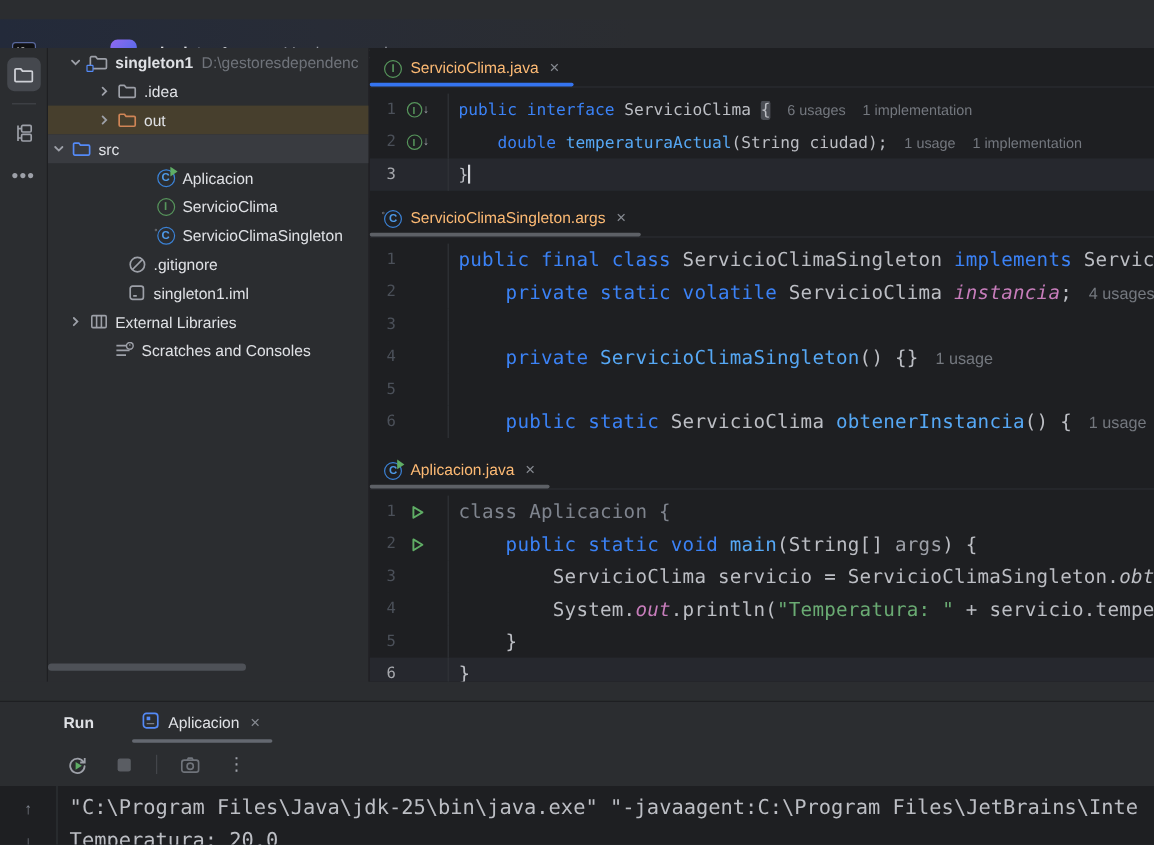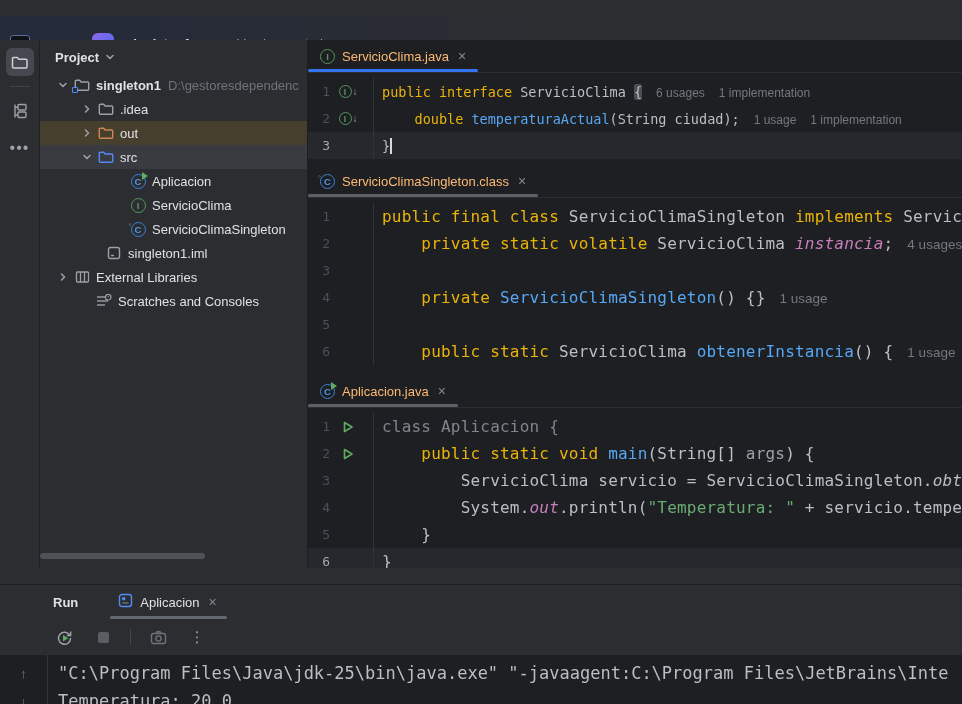--- a/index.html
+++ b/index.html
@@ -60,21 +60,21 @@
   .code{padding-top:5px;}
   .line{display:flex;align-items:center;height:27px;white-space:pre;}
   .line.cur{background:var(--curline);}
   .gutter{flex:none;width:66px;height:100%;display:flex;align-items:center;border-right:1px solid #313438;}
   .lnum{width:22px;text-align:right;color:#4b5059;font-family:var(--mono);font-size:13px;flex:none;}
   .line.cur .lnum{color:#a6a8ad;}
   .gicon{width:36px;display:flex;align-items:center;justify-content:center;gap:1px;flex:none;}
   .codetext{padding-left:8px;font-family:var(--mono);overflow:hidden;}
   .sz-s .codetext{font-size:13.5px;}
   .sz-l .codetext{font-size:16px;letter-spacing:.2px;}
-  .sg-k{color:#eab308;} .sg-p{color:#bcbec4;} .sg-d{color:#56a8f5;}
+  .sg-k{color:#3b82f6;} .sg-p{color:#bcbec4;} .sg-d{color:#56a8f5;}
   .sg-f{color:#c77dbb;font-style:italic;} .sg-s2{color:#6aab73;}
   .sg-dim{color:#7f848e;} .sg-arg{color:#9da0a8;} .sg-pi{color:#bcbec4;font-style:italic;}
   .sg-br{background:#4b4e55;border-radius:2px;color:#bcbec4;}
   .sg-h{font-family:var(--ui);color:#74787f;margin-left:14px;font-size:12px;letter-spacing:0;}
   .sz-l .sg-h{font-size:13.5px;}
   .caret{display:inline-block;width:2px;height:16px;background:#d6d8dd;vertical-align:-3px;}
 
   
   .circ{display:inline-flex;align-items:center;justify-content:center;width:15px;height:15px;border-radius:50%;
     font-size:9.5px;font-weight:bold;font-family:var(--ui);position:relative;flex:none;}
@@ -143,26 +143,20 @@
         <svg width="16" height="16" viewBox="0 0 16 16">
           <rect x="6" y="1.5" width="8" height="5.5" rx="1" fill="none" stroke="#9da0a8" stroke-width="1.4"></rect>
           <rect x="6" y="9" width="8" height="5.5" rx="1" fill="none" stroke="#9da0a8" stroke-width="1.4"></rect>
           <path d="M3 1.5 v13 M3 4.2 h3 M3 12 h3" fill="none" stroke="#9da0a8" stroke-width="1.4"></path>
         </svg>
       </div>
       <div class="strip-more">•••</div>
     </div>
 
   <div id="ppanel">
-    <div id="phead">
-      <span>Project</span>
-      <span class="chevslot"><svg width="10" height="10" viewBox="0 0 10 10">
-            <path d="M2 3.5 L5 6.5 L8 3.5" fill="none" stroke="#9da0a8" stroke-width="1.5" stroke-linecap="round"></path>
-          </svg></span>
-    </div>
     <div id="tree">
         <div class="trow" style="padding-left: 14px;">
           <span class="chev">
             <svg width="10" height="10" viewBox="0 0 10 10">
               <path d="M2 3.5 L5 6.5 L8 3.5" fill="none" stroke="#9da0a8" stroke-width="1.5" stroke-linecap="round"></path>
             </svg>
           </span>
           <span class="ticon">
             <span class="rel">
               <svg width="16" height="14" viewBox="0 0 16 14">
@@ -193,21 +187,21 @@
               <path d="M3.5 2 L6.5 5 L3.5 8" fill="none" stroke="#9da0a8" stroke-width="1.5" stroke-linecap="round"></path>
             </svg>
           </span>
           <span class="ticon">
             <svg width="16" height="14" viewBox="0 0 16 14">
               <path d="M1.3 3.2a1 1 0 0 1 1-1h3.4l1.4 1.8h6.6a1 1 0 0 1 1 1v6.2a1 1 0 0 1-1 1H2.3a1 1 0 0 1-1-1z" fill="none" stroke="#d08556" stroke-width="1.4" stroke-linejoin="round"></path>
             </svg>
           </span>
           <span class="tlabel">out</span>
         </div>
-        <div class="trow sel" style="padding-left: 38px;">
+        <div class="trow sel" style="">
           <span class="chev">
             <svg width="10" height="10" viewBox="0 0 10 10">
               <path d="M2 3.5 L5 6.5 L8 3.5" fill="none" stroke="#9da0a8" stroke-width="1.5" stroke-linecap="round"></path>
             </svg>
           </span>
           <span class="ticon">
             <svg width="16" height="14" viewBox="0 0 16 14">
               <path d="M1.3 3.2a1 1 0 0 1 1-1h3.4l1.4 1.8h6.6a1 1 0 0 1 1 1v6.2a1 1 0 0 1-1 1H2.3a1 1 0 0 1-1-1z" fill="none" stroke="#548af7" stroke-width="1.4" stroke-linejoin="round"></path>
             </svg>
           </span>
@@ -226,20 +220,30 @@
             <span class="circ g">I</span>
           </span>
           <span class="tlabel">ServicioClima</span>
         </div>
         <div class="trow" style="padding-left: 70px;">
           <span class="chev"></span>
           <span class="ticon">
             <span class="circ b">C<i class="finmark">◦</i></span>
           </span>
           <span class="tlabel">ServicioClimaSingleton</span>
+        </div>
+        <div class="trow" style="padding-left: 46px;">
+          <span class="chev"></span>
+          <span class="ticon">
+            <svg width="15" height="15" viewBox="0 0 15 15">
+              <circle cx="7.5" cy="7.5" r="6" fill="none" stroke="#9da0a8" stroke-width="1.4"></circle>
+              <line x1="3.4" y1="11.6" x2="11.6" y2="3.4" stroke="#9da0a8" stroke-width="1.4"></line>
+            </svg>
+          </span>
+          <span class="tlabel">.gitignore</span>
         </div>
         <div class="trow" style="padding-left: 46px;">
           <span class="chev"></span>
           <span class="ticon">
             <svg width="14" height="14" viewBox="0 0 14 14">
               <rect x="1.5" y="1.5" width="11" height="11" rx="2" fill="none" stroke="#9da0a8" stroke-width="1.4"></rect>
               <line x1="4" y1="9.5" x2="7" y2="9.5" stroke="#9da0a8" stroke-width="1.4"></line>
             </svg>
           </span>
           <span class="tlabel">singleton1.iml</span>
@@ -288,21 +292,21 @@
         <div class="code">
           <div class="line"><div class="gutter"><span class="lnum">1</span><span class="gicon"><span class="circ g" style="width:13px;height:13px;font-size:8.5px;">I</span><span class="dnarw">↓</span></span></div><span class="codetext"><span class="sg-k">public interface </span><span class="sg-p">ServicioClima </span><span class="sg-br">{</span><span class="sg-h">6 usages</span><span class="sg-h">1 implementation</span></span></div>
           <div class="line"><div class="gutter"><span class="lnum">2</span><span class="gicon"><span class="circ g" style="width:13px;height:13px;font-size:8.5px;">I</span><span class="dnarw">↓</span></span></div><span class="codetext"><span class="sg-p">    </span><span class="sg-k">double </span><span class="sg-d">temperaturaActual</span><span class="sg-p">(String ciudad);</span><span class="sg-h">1 usage</span><span class="sg-h">1 implementation</span></span></div>
           <div class="line cur"><div class="gutter"><span class="lnum">3</span><span class="gicon"></span></div><span class="codetext"><span class="sg-p">}</span><span class="caret"></span></span></div>
         </div>
       </section>
       <section class="editor sz-l" style="height: 210px;">
         <div class="tabbar">
           <div class="tab">
             <span><span class="circ b">C<i class="finmark">◦</i></span></span>
-            <span class="ttitle">ServicioClimaSingleton.class</span>
+            <span class="ttitle">ServicioClimaSingleton.args</span>
             <span class="tclose">×</span>
           </div>
         </div>
         <div class="code">
           <div class="line"><div class="gutter"><span class="lnum">1</span><span class="gicon"></span></div><span class="codetext"><span class="sg-k">public final class </span><span class="sg-p">ServicioClimaSingleton </span><span class="sg-k">implements </span><span class="sg-p">ServicioClima {</span></span></div>
           <div class="line"><div class="gutter"><span class="lnum">2</span><span class="gicon"></span></div><span class="codetext"><span class="sg-p">    </span><span class="sg-k">private static volatile </span><span class="sg-p">ServicioClima </span><span class="sg-f">instancia</span><span class="sg-p">;</span><span class="sg-h">4 usages</span></span></div>
           <div class="line"><div class="gutter"><span class="lnum">3</span><span class="gicon"></span></div><span class="codetext"></span></div>
           <div class="line"><div class="gutter"><span class="lnum">4</span><span class="gicon"></span></div><span class="codetext"><span class="sg-p">    </span><span class="sg-k">private </span><span class="sg-d">ServicioClimaSingleton</span><span class="sg-p">() {}</span><span class="sg-h">1 usage</span></span></div>
           <div class="line"><div class="gutter"><span class="lnum">5</span><span class="gicon"></span></div><span class="codetext"></span></div>
           <div class="line"><div class="gutter"><span class="lnum">6</span><span class="gicon"></span></div><span class="codetext"><span class="sg-p">    </span><span class="sg-k">public static </span><span class="sg-p">ServicioClima </span><span class="sg-d">obtenerInstancia</span><span class="sg-p">() {</span><span class="sg-h">1 usage</span></span></div>

